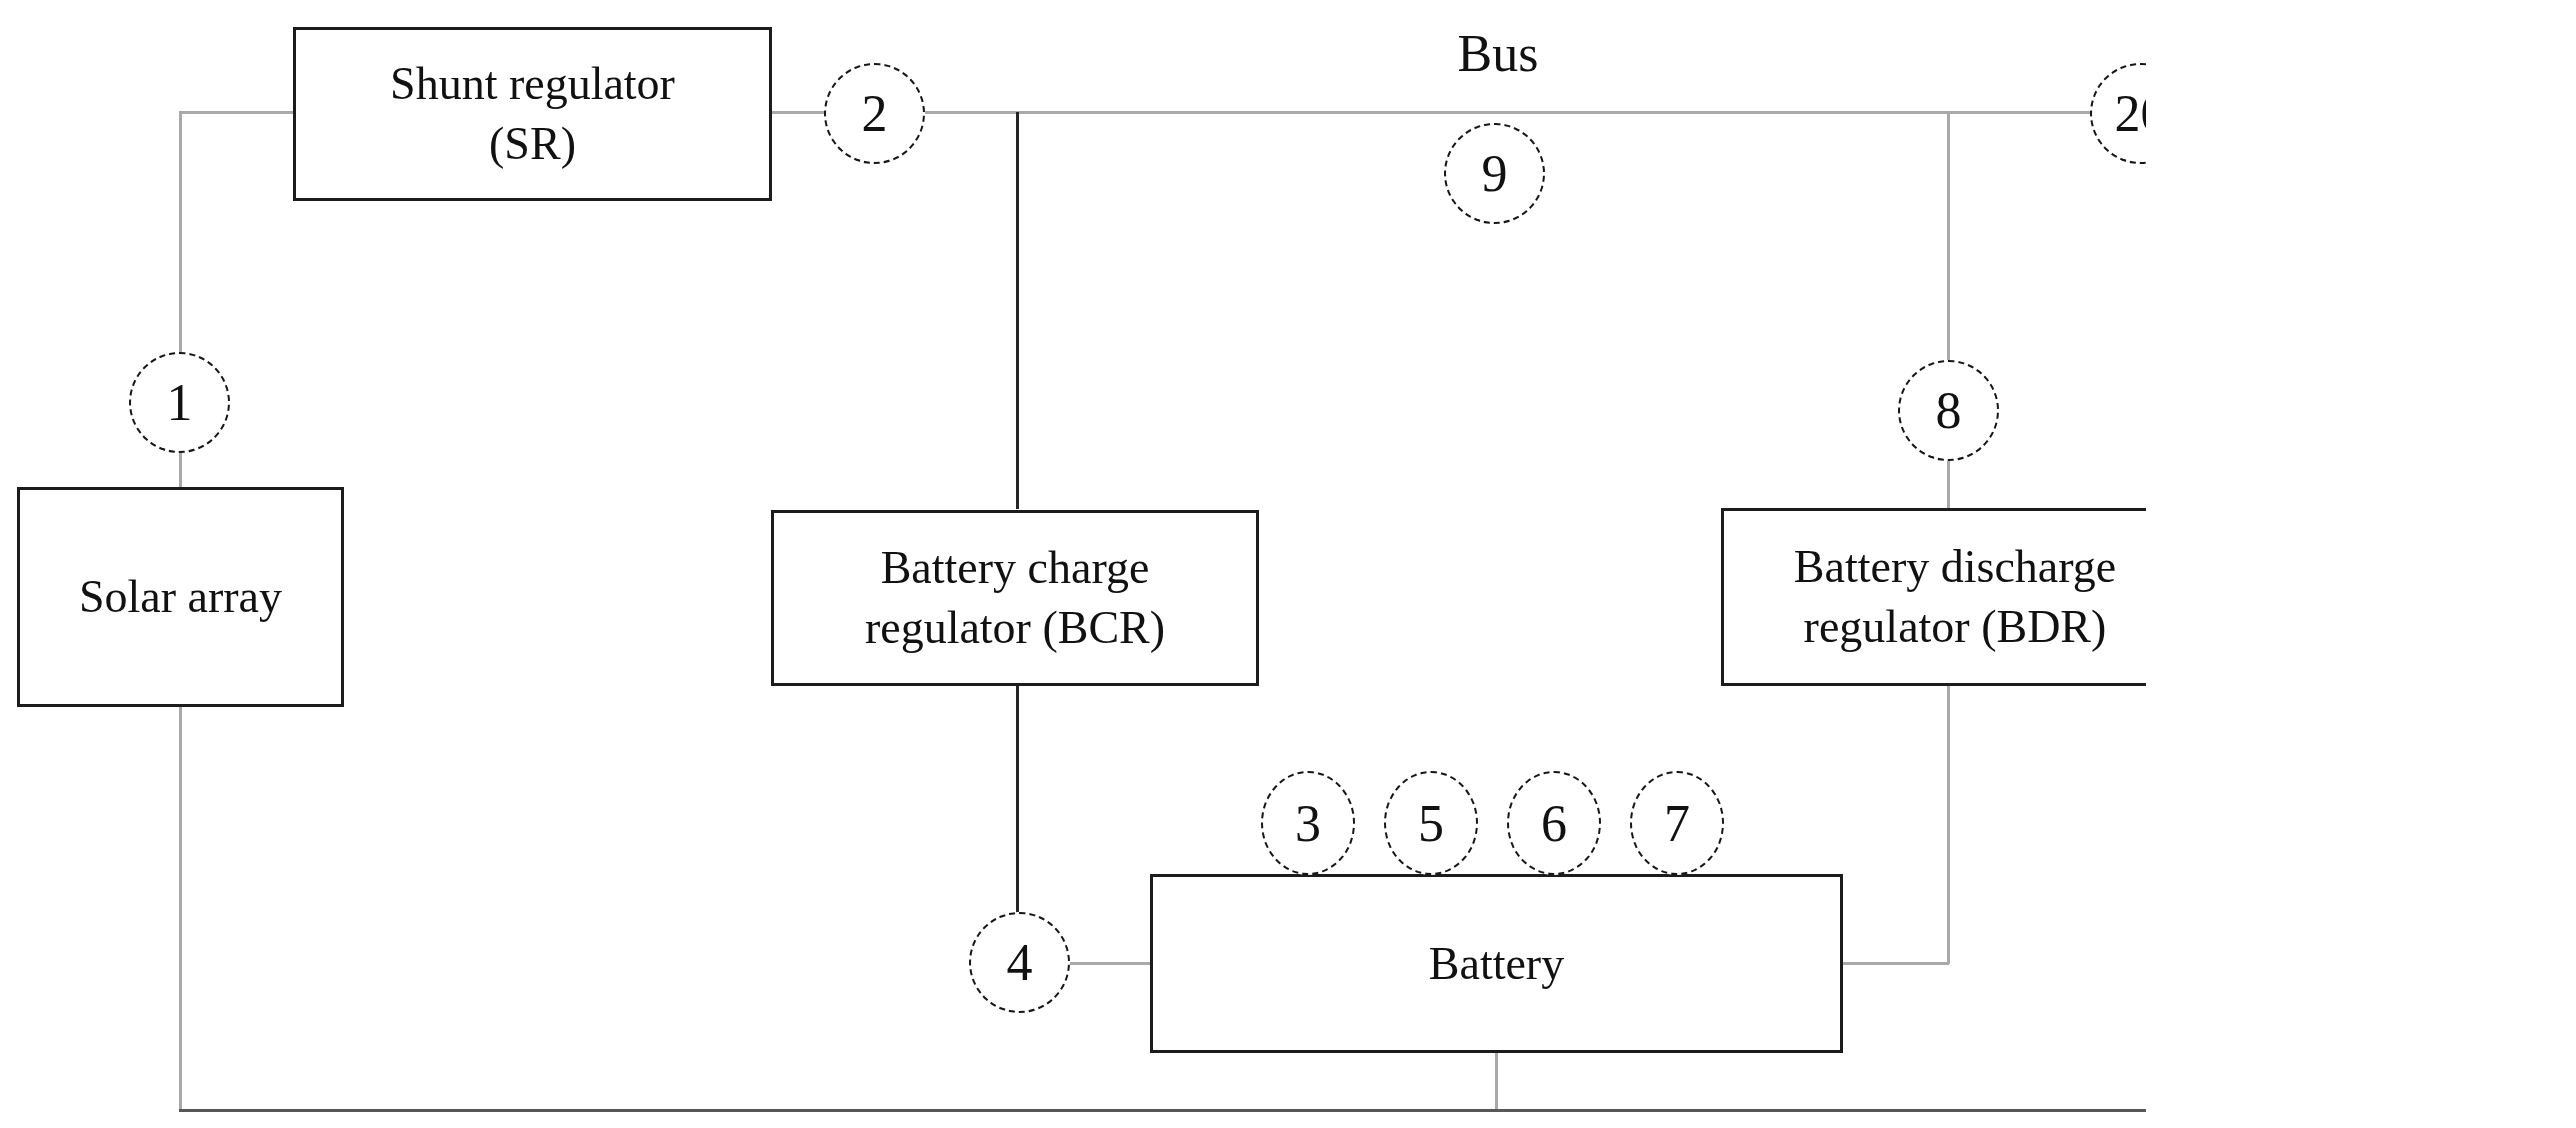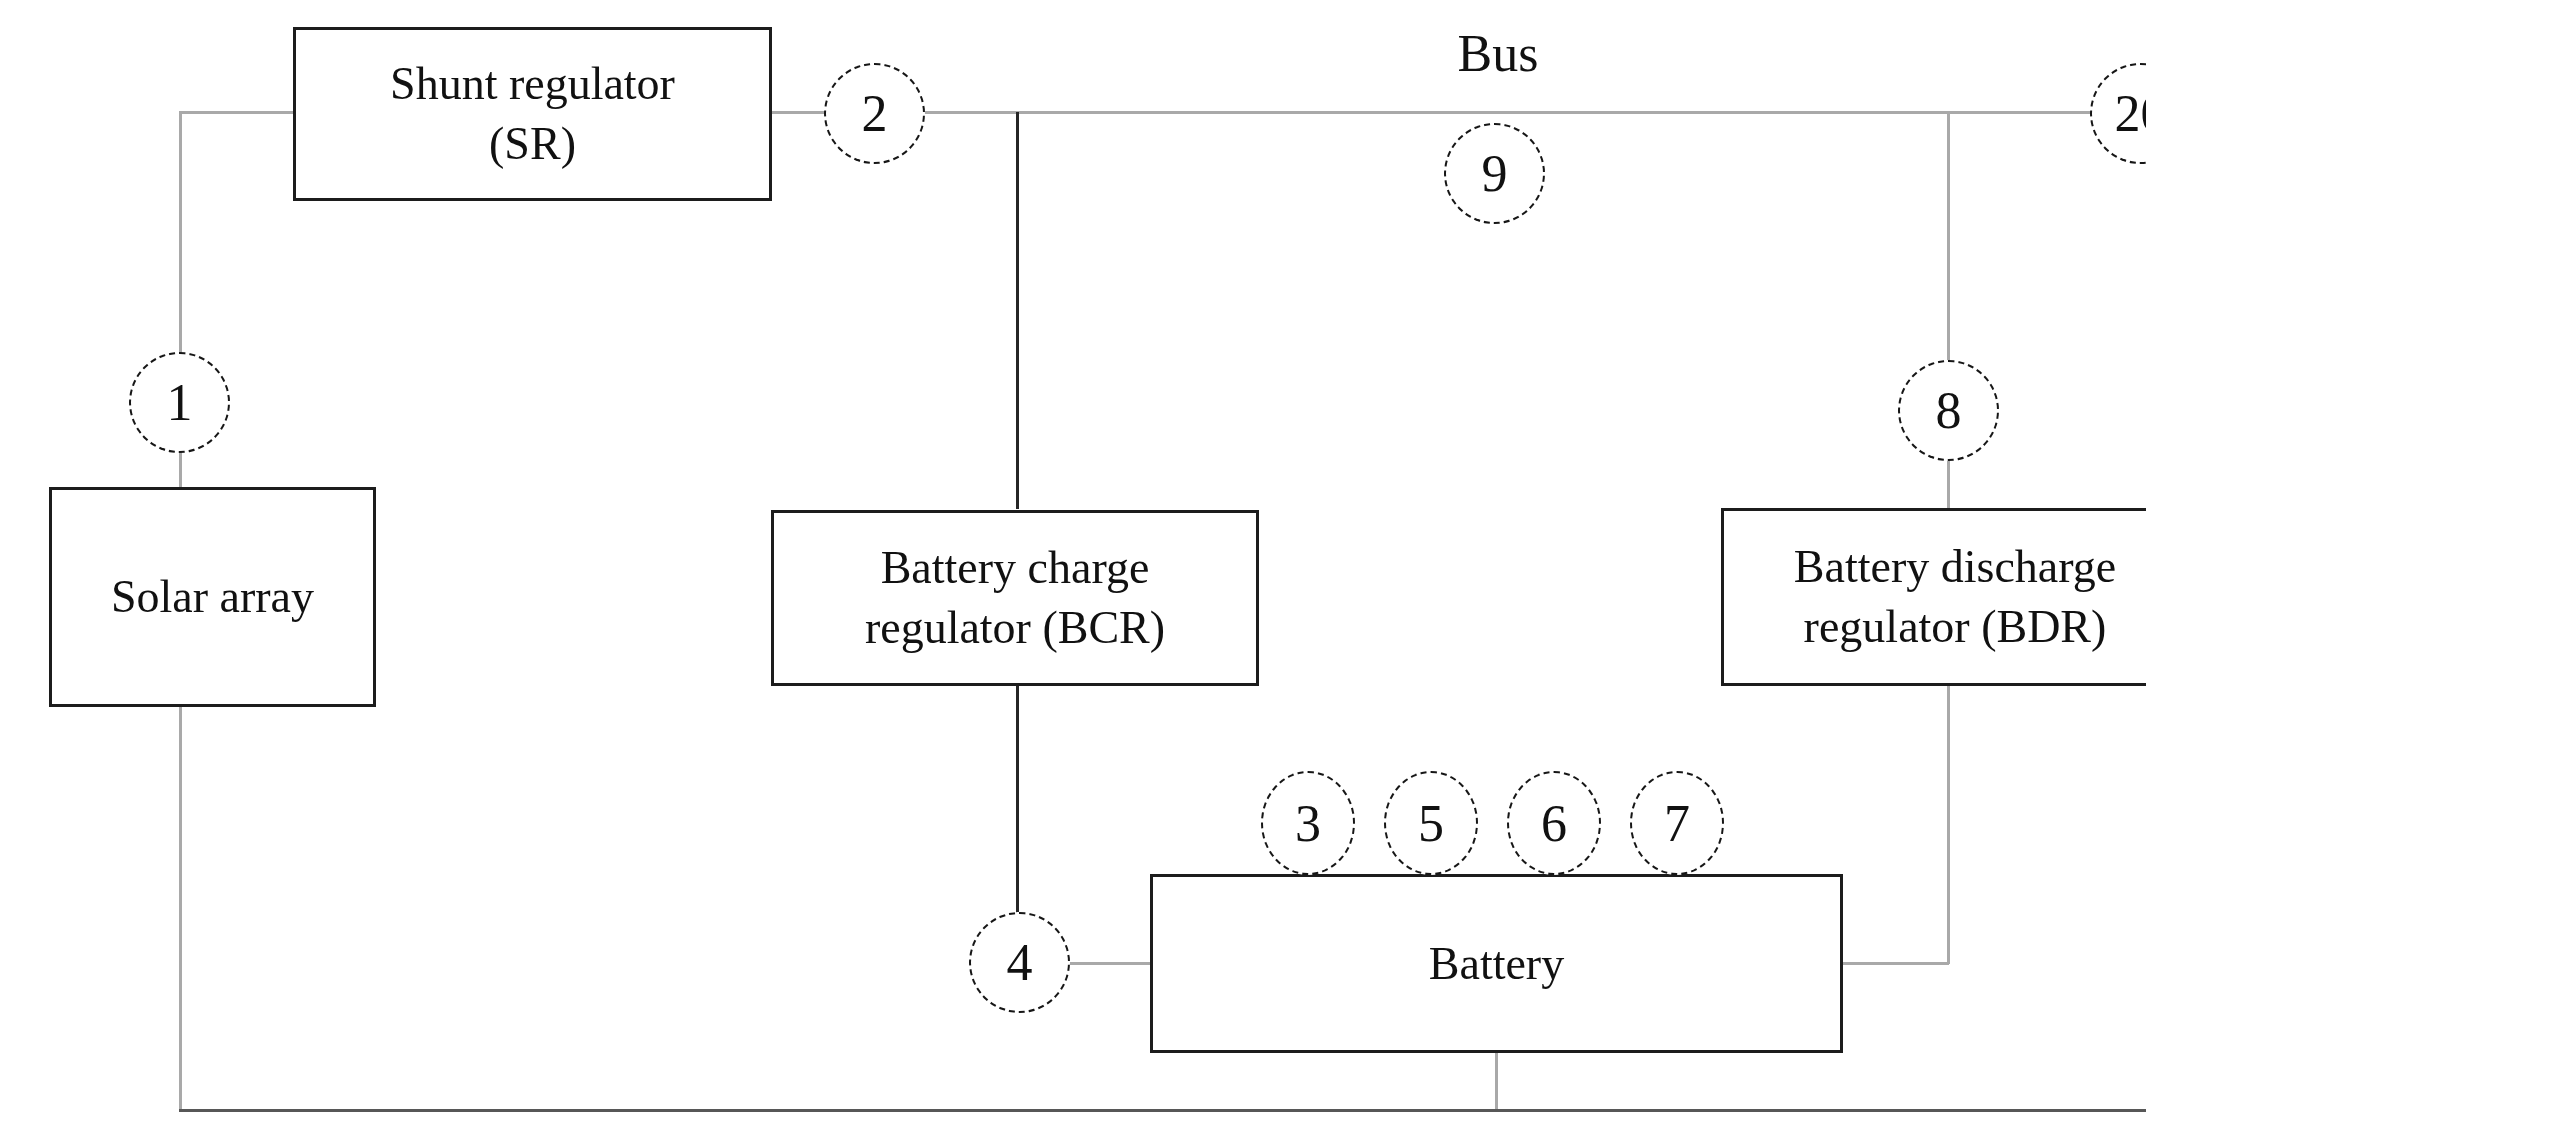--- a/index.html
+++ b/index.html
@@ -102,21 +102,21 @@
 
   <div class="hline line-rail" style="left:179px; top:1109px; width:2240px;"></div>
 
   <div class="bus-label">Bus</div>
 
   <div class="box" style="left:293px; top:27px; width:479px; height:174px;">
     <div>Shunt regulator</div>
     <div>(SR)</div>
   </div>
 
-  <div class="box" style="left:17px; top:487px; width:327px; height:220px;margin-left:32px;">
+  <div class="box" style="left:17px; top:487px; width:327px; height:220px;">
     <div>Solar array</div>
   </div>
 
   <div class="box" style="left:771px; top:510px; width:488px; height:176px;">
     <div>Battery charge</div>
     <div>regulator (BCR)</div>
   </div>
 
   <div class="box" style="left:1721px; top:508px; width:468px; height:178px;">
     <div>Battery discharge</div>

